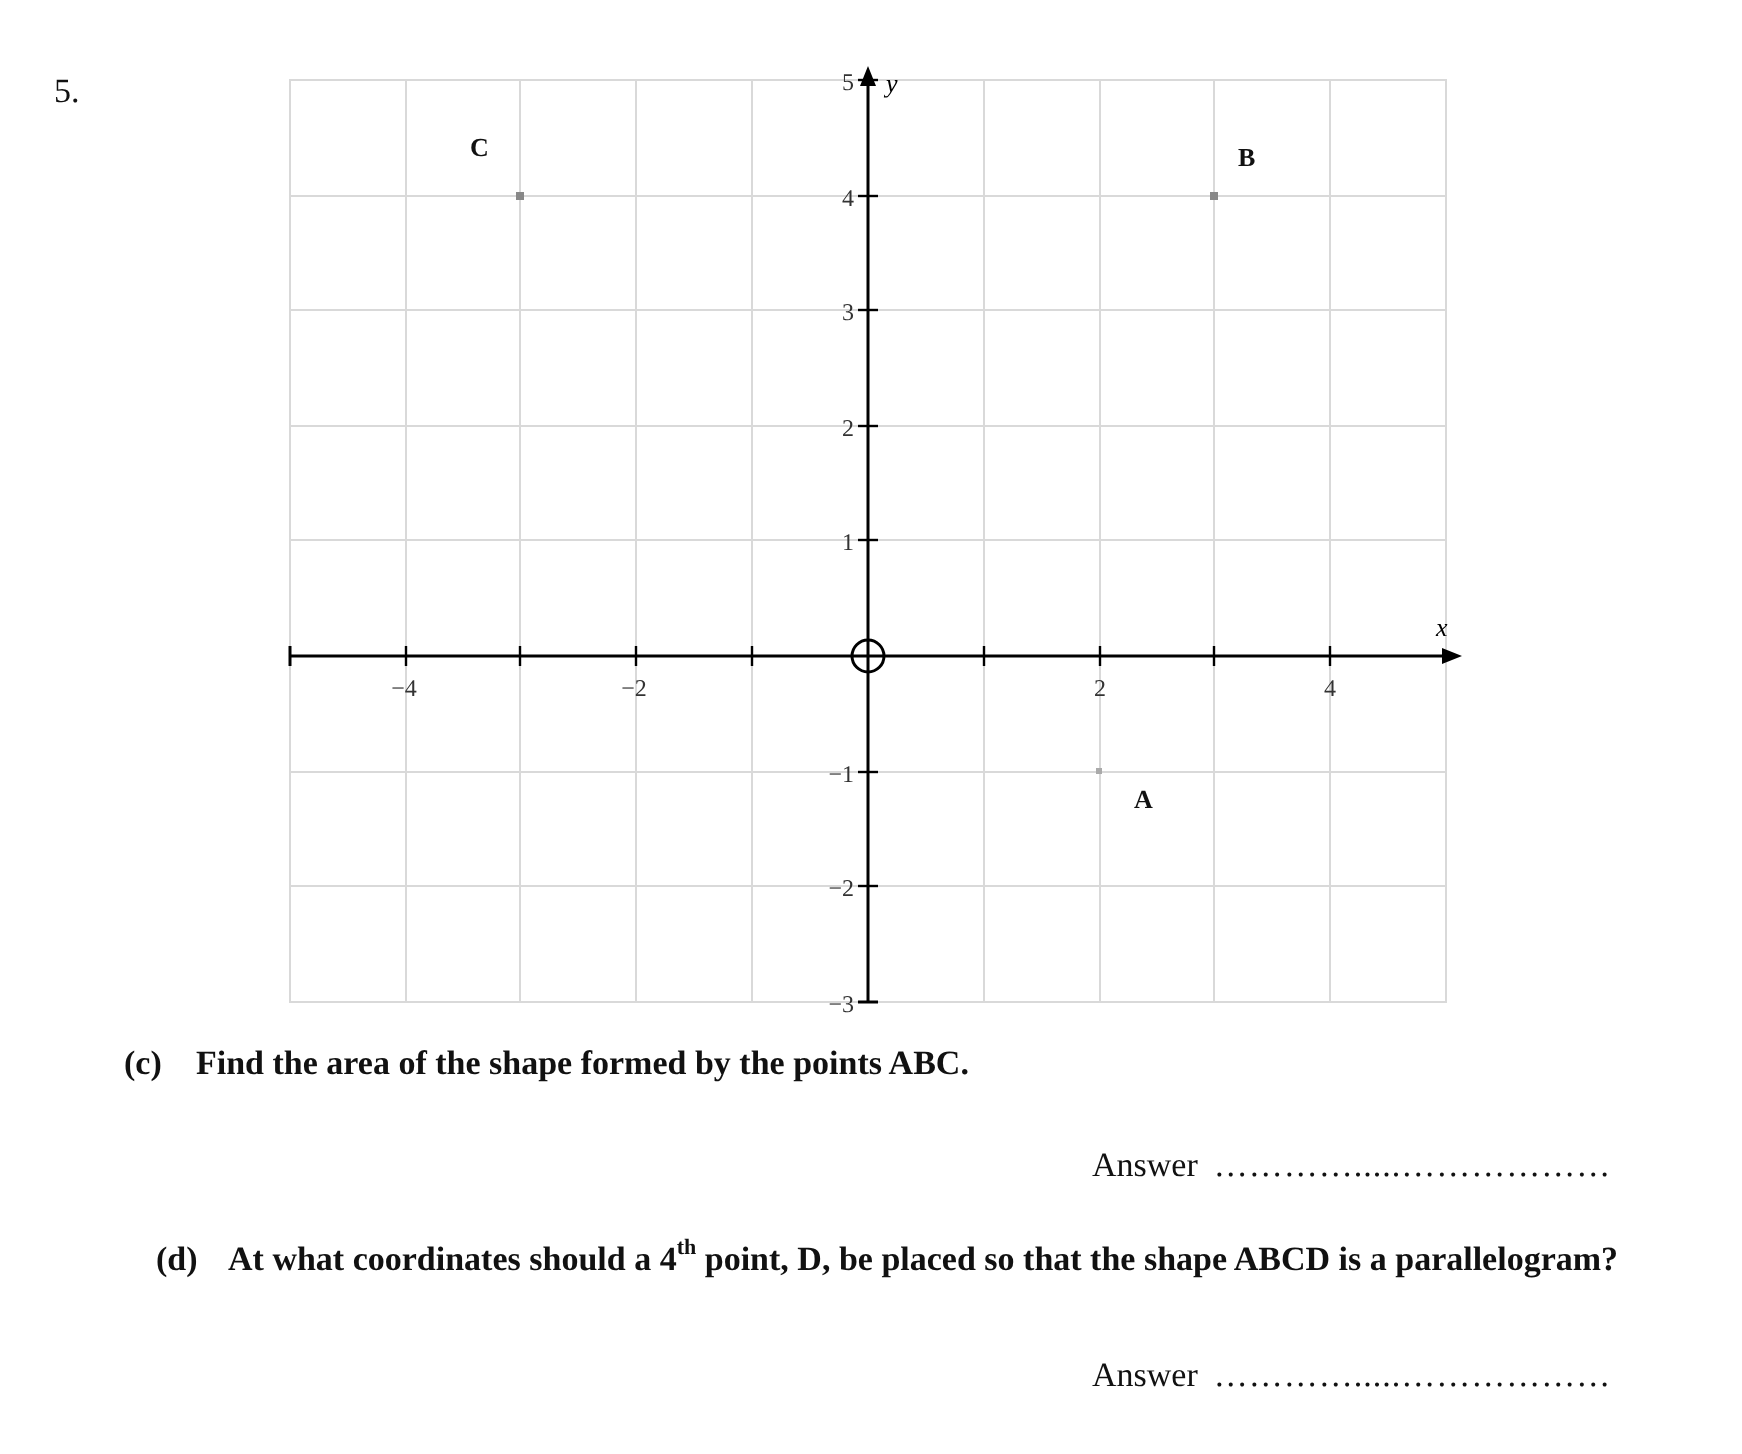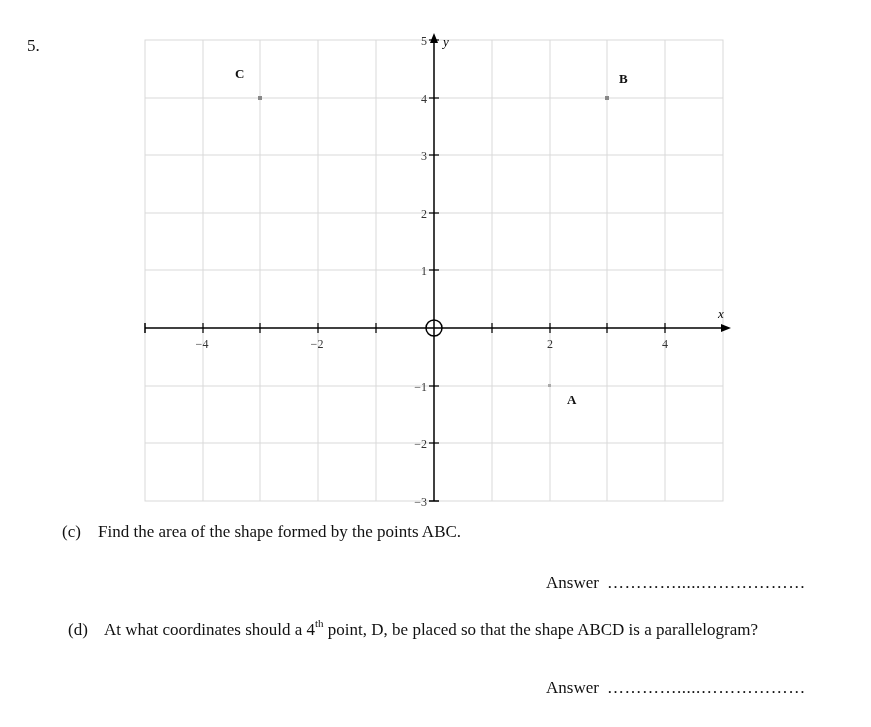--- a/index.html
+++ b/index.html
@@ -1,20 +1,20 @@
 <!DOCTYPE html>
 <html><head>
 <meta charset="utf-8">
 <style>
   html, body { margin: 0; padding: 0; background: #ffffff; }
   body { width: 871px; height: 727px; position: relative; overflow: hidden;
          font-family: "Liberation Serif", "DejaVu Serif", serif; color: #111; }
   .qnum { position: absolute; left: 27px; top: 36px; font-size: 17px; }
   svg.graph { position: absolute; left: 0; top: 0; }
-  .part { position: absolute; font-size: 17px; white-space: nowrap; }
+  .part { position: absolute; font-size: 17px; white-space: nowrap; font-weight: bold; }
   .part .lbl { display: inline-block; width: 36px; }
   .answer { position: absolute; font-size: 17px; white-space: nowrap; text-align: center; }
   .answer .dots { letter-spacing: 0.5px; margin-left: 8px; }
   sup { font-size: 11px; vertical-align: 8px; line-height: 0; }
 </style>
 </head>
 <body>
 
 <div class="qnum">5.</div>
 
@@ -104,19 +104,19 @@
 </svg>
 
 <div class="part" style="left:62px; top:522px;">
   <span class="lbl">(c)</span><span>Find the area of the shape formed by the points ABC.</span>
 </div>
 
 <div class="answer" style="left:546px; top:573px;">
   <span>Answer</span><span class="dots">………….....………………</span>
 </div>
 
-<div class="part" style="left:68px; top:620px;">
+<div class="part" style="left:78px; top:620px;">
   <span class="lbl">(d)</span><span>At what coordinates should a 4</span><sup>th</sup><span> point, D, be placed so that the shape ABCD is a parallelogram?</span>
 </div>
 
 <div class="answer" style="left:546px; top:678px;">
   <span>Answer</span><span class="dots">………….....………………</span>
 </div>
 
 </body></html>

